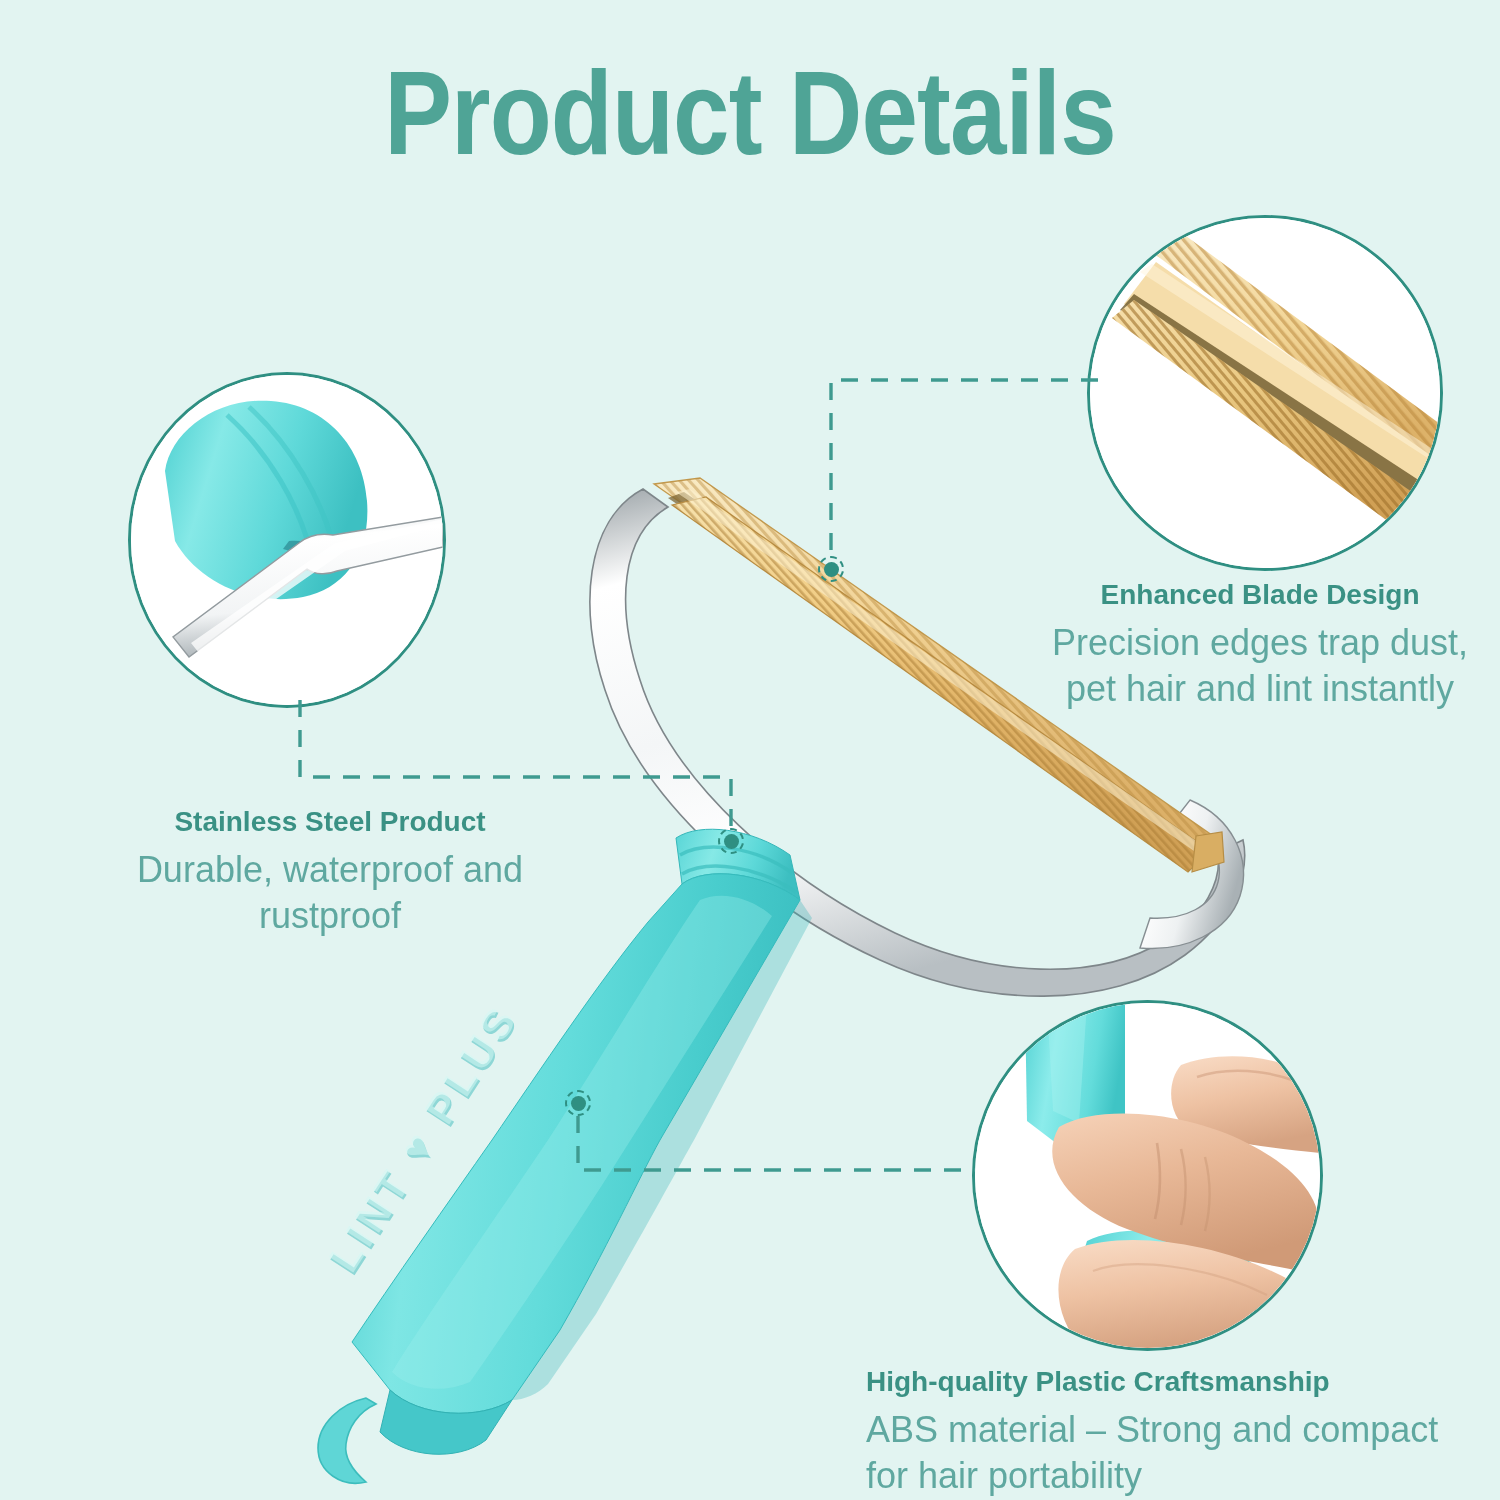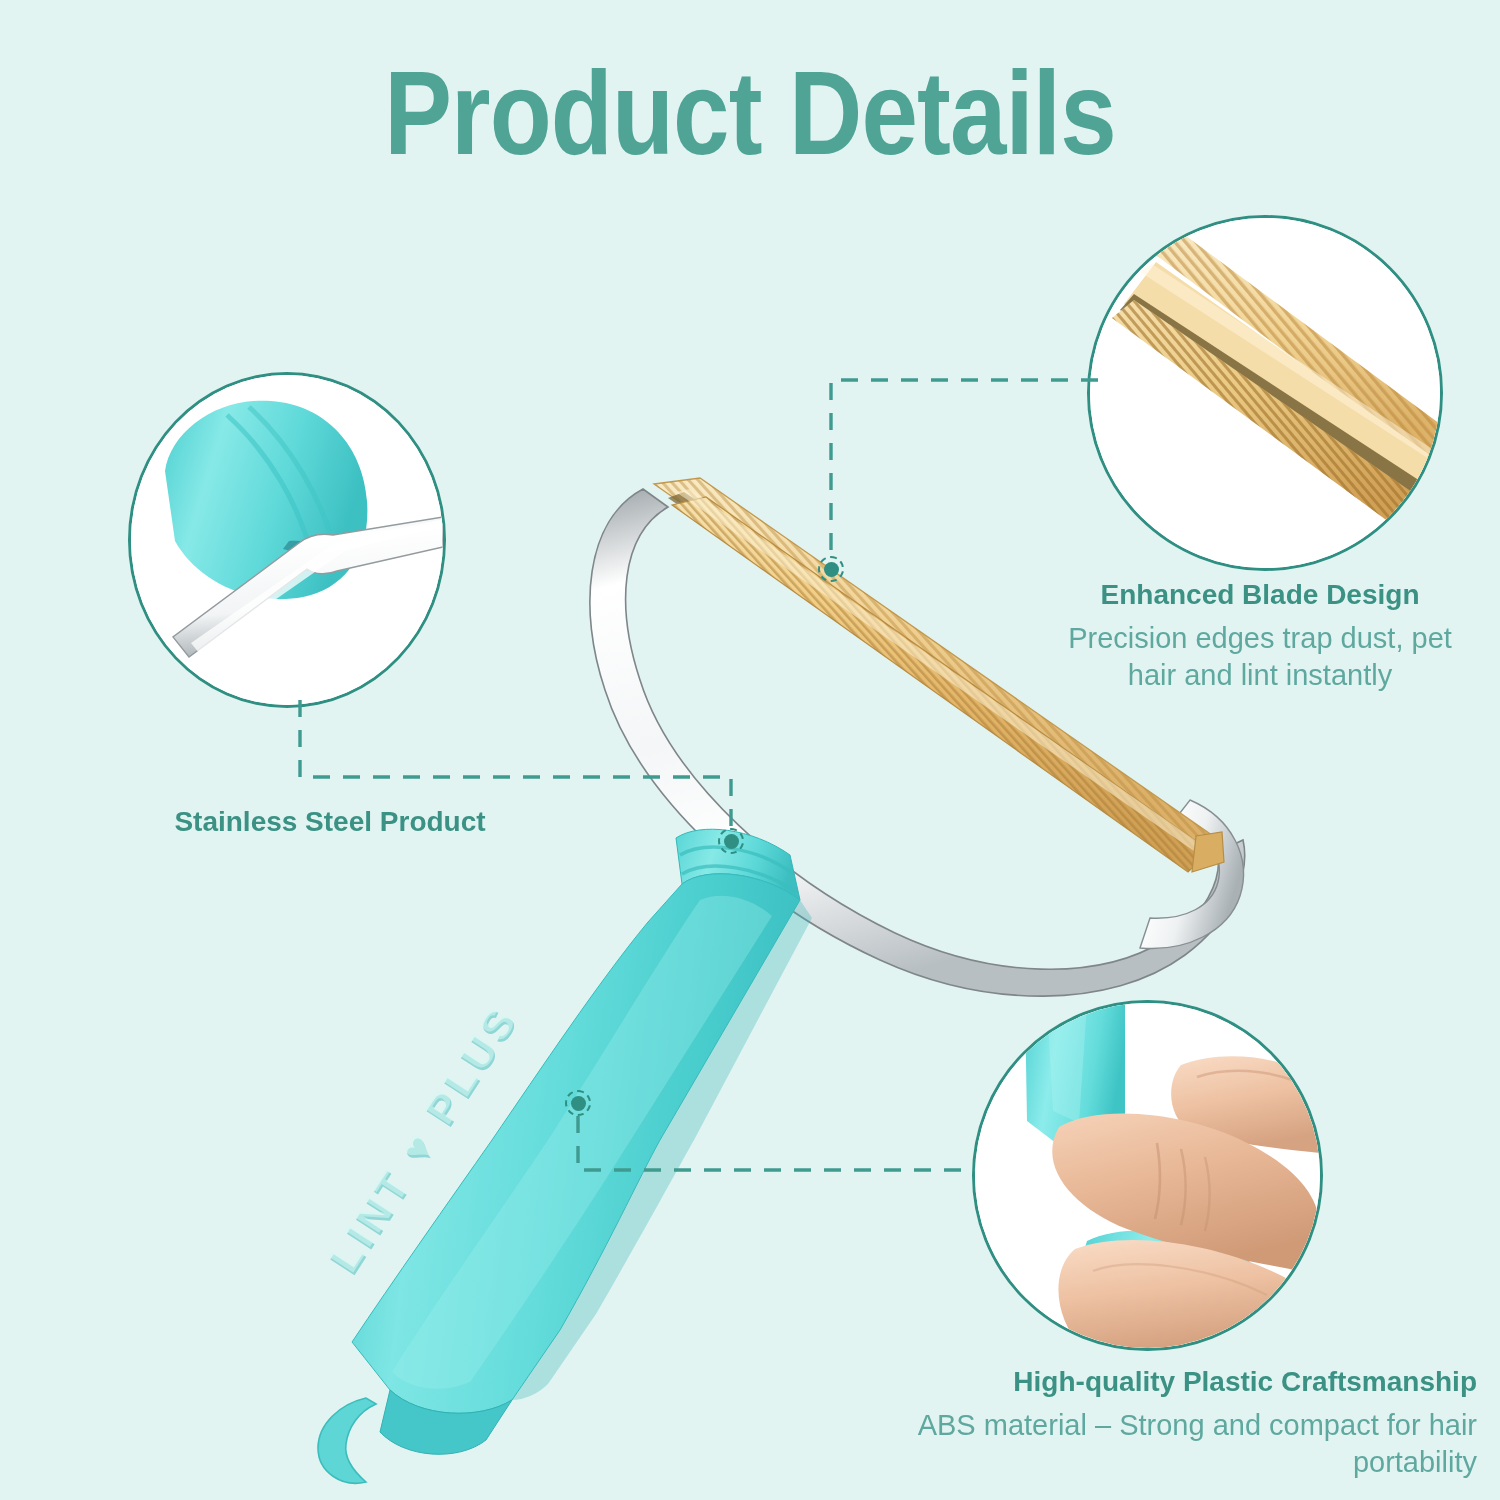--- a/index.html
+++ b/index.html
@@ -36,29 +36,29 @@
   
   .callout-text { position: absolute; }
   .callout-heading {
     font-size: 28px;
     font-weight: bold;
     color: #3a9184;
     line-height: 1.2;
     white-space: nowrap;
   }
   .callout-body {
-    font-size: 29px;
+    font-size: 36px;
     color: #5fa8a0;
     line-height: 1.28;
     margin-top: 8px;
   }
 
   #text-blade        { left: 1050px; top: 578px; width: 420px; text-align: center; }
   #text-bracket      { left: 105px;  top: 805px; width: 450px; text-align: center; }
-  #text-plastic      { left: 887px;  top: 1365px; width: 590px; text-align: right; }
+  #text-plastic      { left: 866px;  top: 1365px; width: 590px; text-align: left; }
 
   
   .zoom-circle {
     position: absolute;
     border-radius: 50%;
     background: #ffffff;
     border: 3px solid #2f8f82;
     overflow: hidden;
   }
   #circle-bracket { left: 128px;  top: 372px;  width: 312px; height: 330px; }
@@ -364,20 +364,21 @@
   <div class="marker" id="marker-bracket"></div>
   <div class="marker" id="marker-handle"></div>
 
   <div class="callout-text" id="text-blade">
     <div class="callout-heading">Enhanced Blade Design</div>
     <div class="callout-body">Precision edges trap dust, pet hair and lint instantly</div>
   </div>
 
   <div class="callout-text" id="text-bracket">
     <div class="callout-heading">Stainless Steel Product</div>
+    <div class="callout-body">Durable, waterproof and rustproof</div>
   </div>
 
   <div class="callout-text" id="text-plastic">
     <div class="callout-heading">High-quality Plastic Craftsmanship</div>
     <div class="callout-body">ABS material – Strong and compact for hair portability</div>
   </div>
 
 </div>
 
 </body></html>

